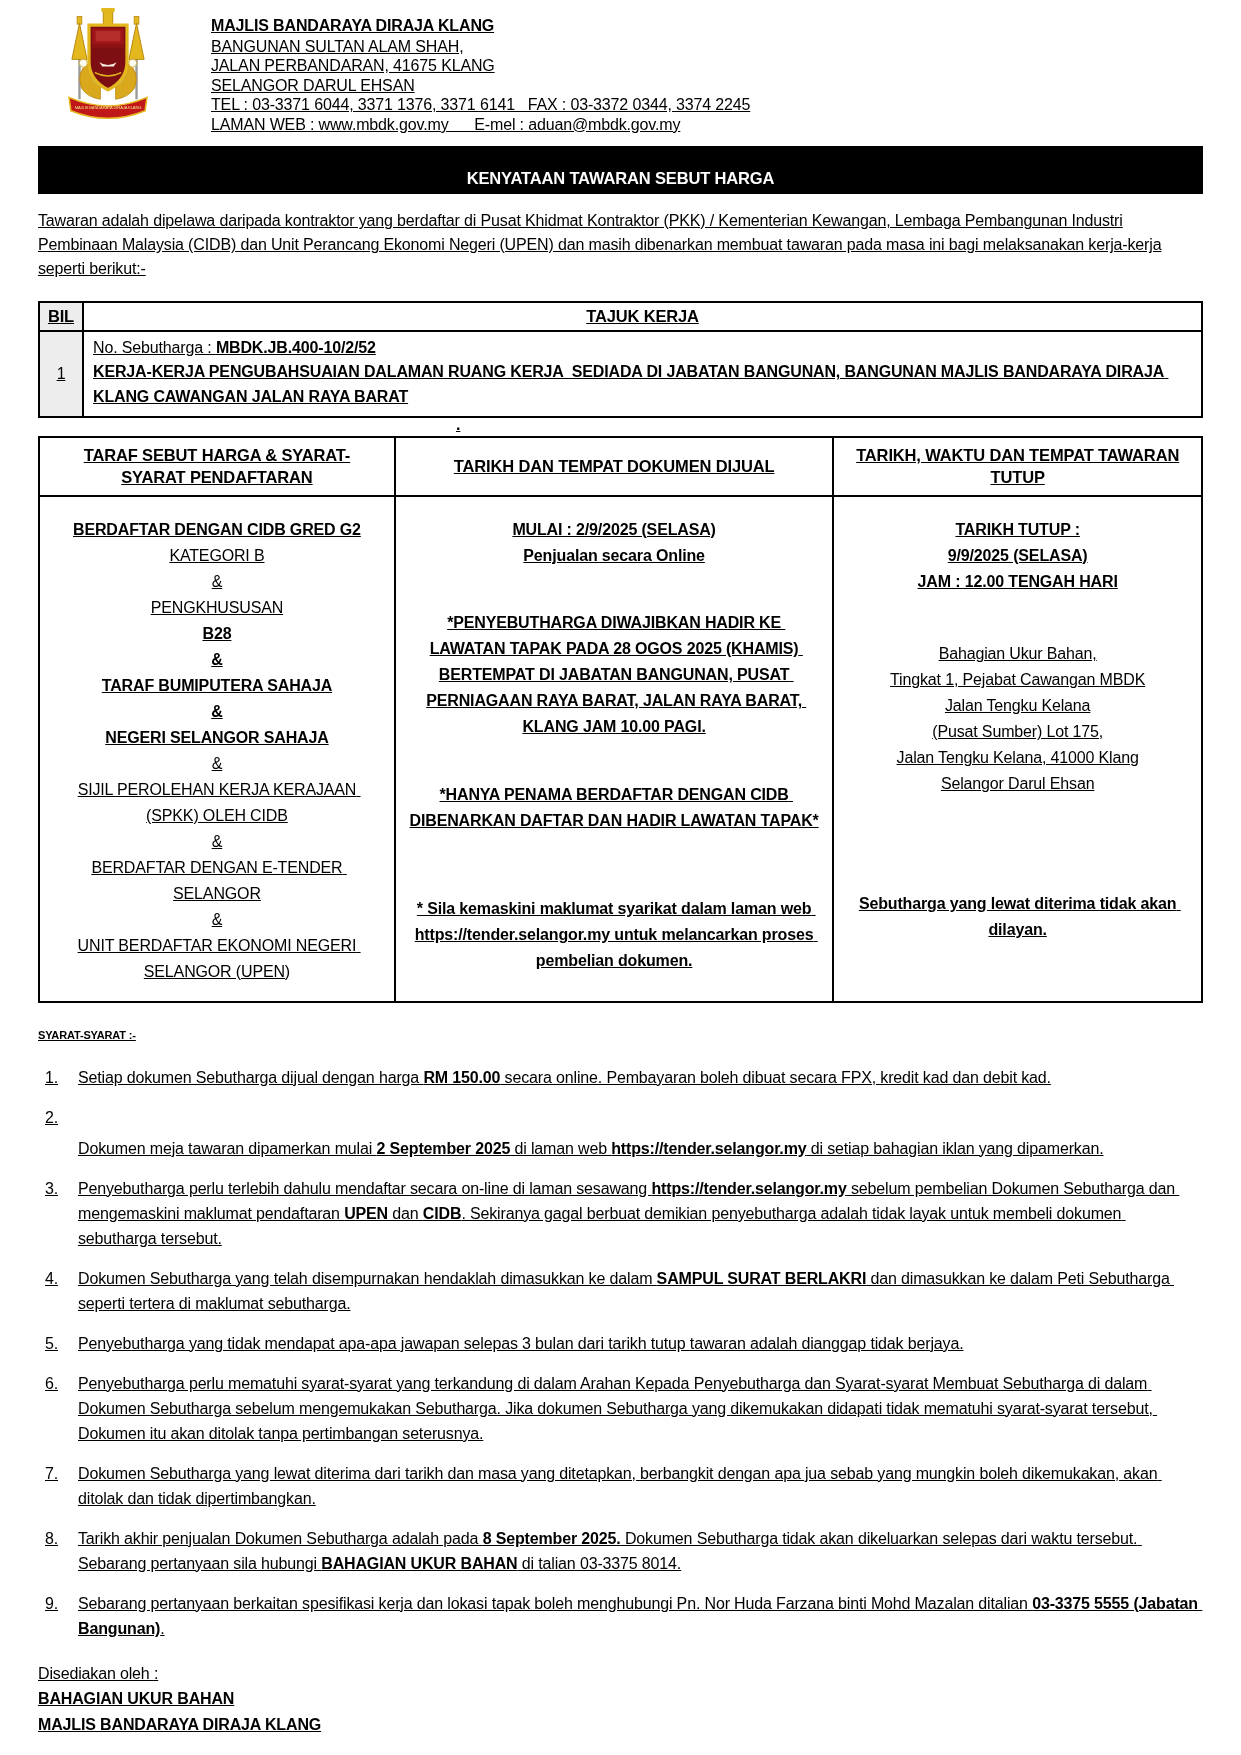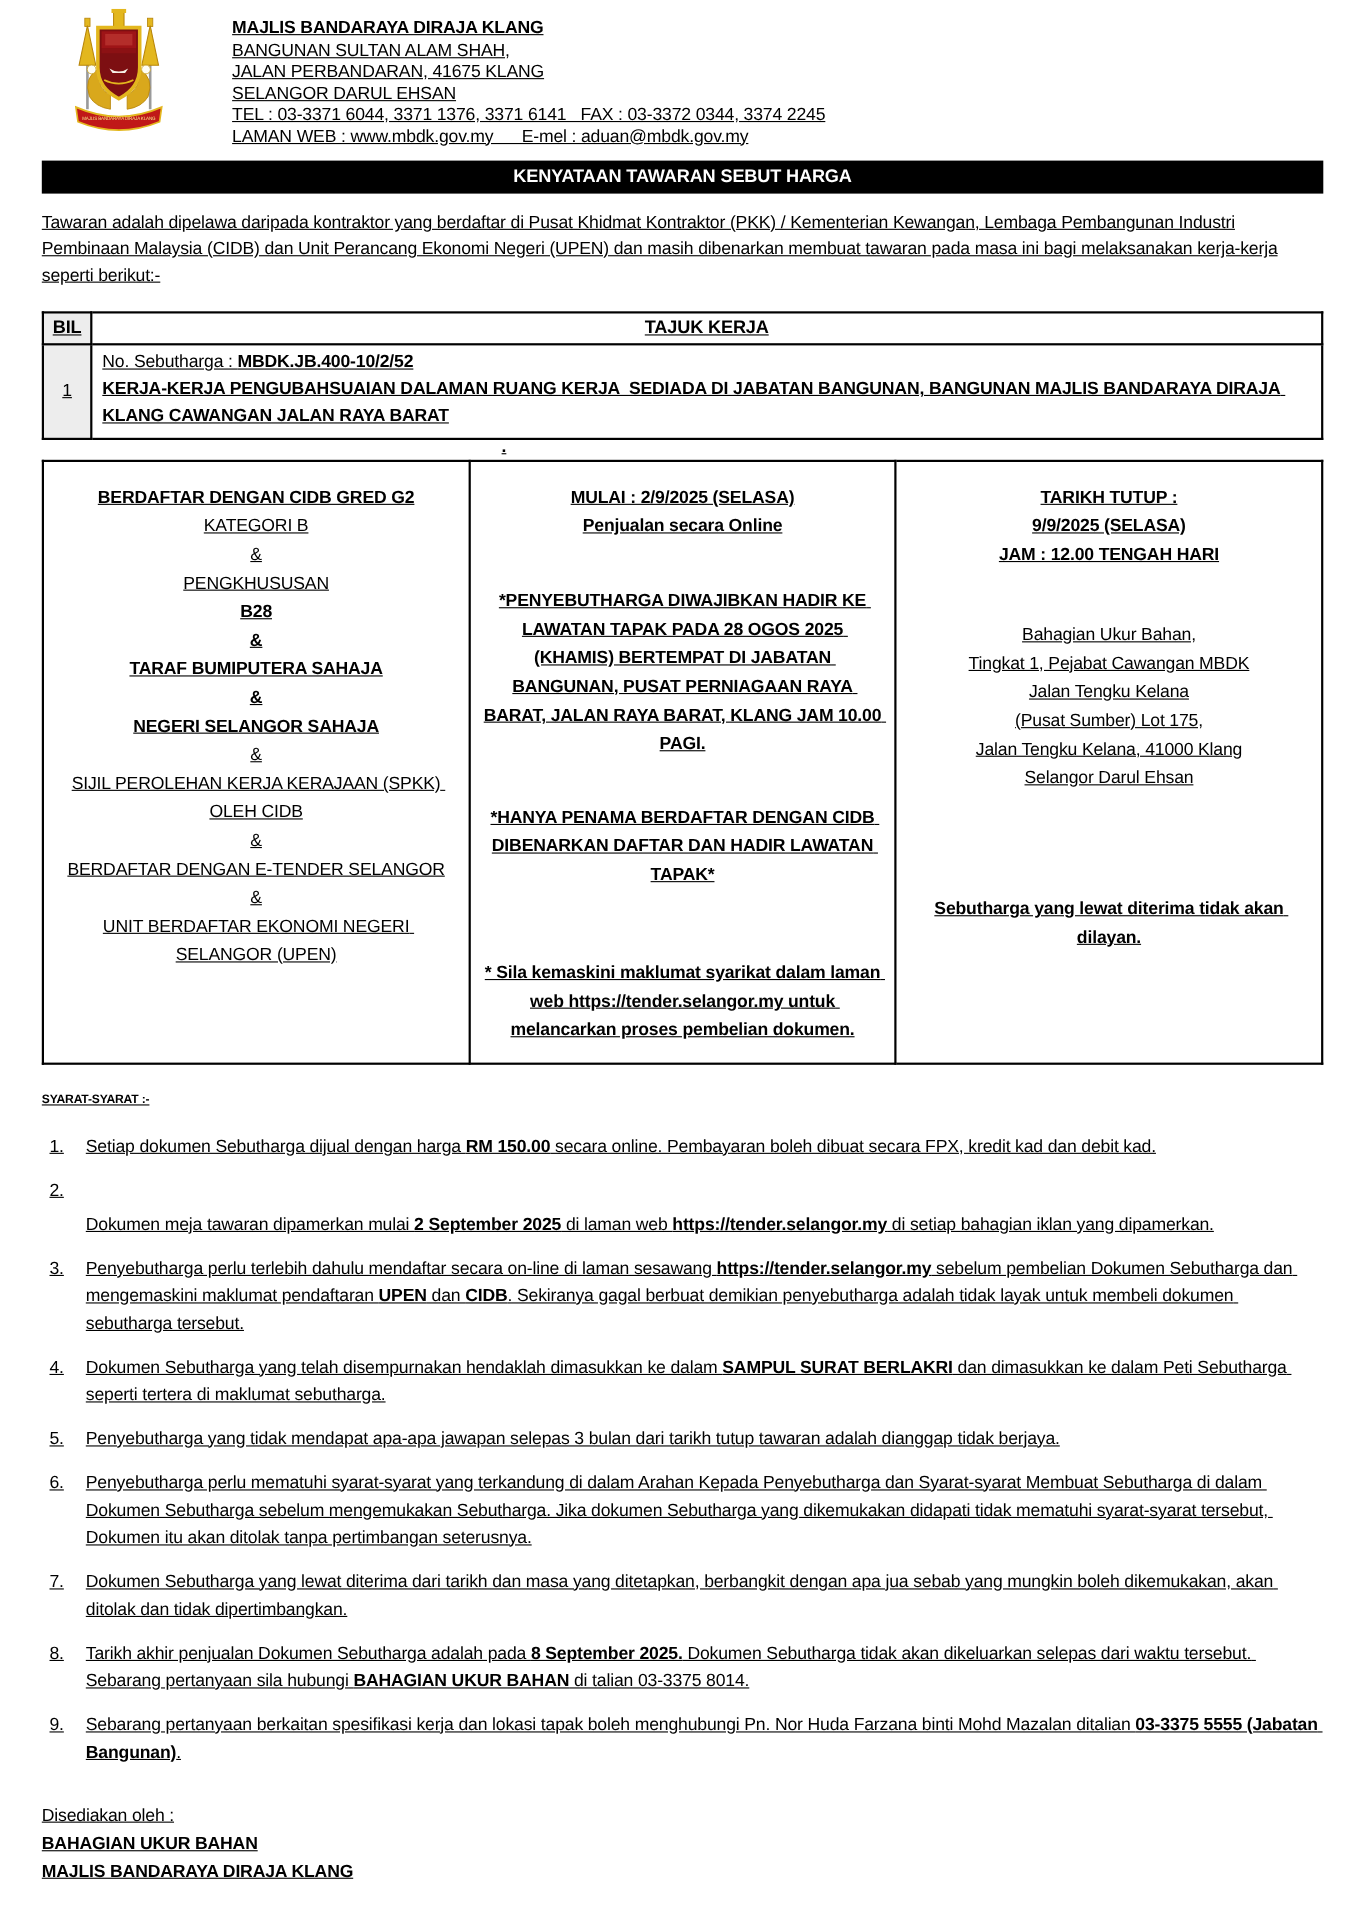--- a/index.html
+++ b/index.html
@@ -16,21 +16,21 @@
   
   .hdr { display:flex; align-items:flex-start; margin-left:22px; }
   .crest { width:96px; height:116px; flex:0 0 auto; }
   .addr { padding-top:8px; margin-left:55px; line-height:1.22; }
   .addr .org { margin-bottom:1px; }
   .addr .tline { white-space:pre-wrap; }
 
   
   .titlebar {
     background:#000; color:#fff; text-align:center;
-    margin-top:12px; padding:5px 0 6px; font-size:16.5px;
+    margin-top:12px; padding:23px 0 6px; font-size:16.5px;
   }
 
   .intro { margin-top:15px; line-height:1.5; }
 
   table { border-collapse:collapse; width:100%; table-layout:fixed; }
   th, td { border:2px solid #000; }
 
   
   .t1 { margin-top:20px;padding-left:36px; }
   .t1 th { padding:4px 4px; font-size:16.5px; }
@@ -52,21 +52,21 @@
   .gapline { overflow:hidden; }
 
   
   .syarat-h { margin-top:26px; font-size:11px; }
   .slist { margin-top:24px; }
   .syarat-item { display:flex; margin-bottom:15px; line-height:25px; }
   .syarat-item .num { width:40px; flex:0 0 auto; padding-left:7px; }
   .syarat-item .itext { flex:1; white-space:pre-wrap; }
   .syarat-item.offset .itext { padding-top:31px; }
 
-  footer { margin-top:32px; line-height:1.62; }
+  footer { margin-top:20px; line-height:1.62; }
 </style>
 </head>
 <body>
 
 <div class="page">
 
   <header class="hdr">
     <div class="crest">
       <svg viewBox="0 0 100 122" width="96" height="116" aria-hidden="true">
 
@@ -135,20 +135,25 @@
         <div class="b">KERJA-KERJA PENGUBAHSUAIAN DALAMAN RUANG KERJA  SEDIADA DI JABATAN BANGUNAN, BANGUNAN MAJLIS BANDARAYA DIRAJA KLANG CAWANGAN JALAN RAYA BARAT</div>
       </td>
     </tr>
   </tbody>
     </table>
 
   <div class="stray">.</div>
 
   <table class="t2">
     <tbody>
+        <tr>
+      <th class="c1">TARAF SEBUT HARGA &amp; SYARAT-SYARAT PENDAFTARAN</th>
+      <th class="c2">TARIKH DAN TEMPAT DOKUMEN DIJUAL</th>
+      <th class="c3">TARIKH, WAKTU DAN TEMPAT TAWARAN TUTUP</th>
+    </tr>
     <tr>
       <td>
             <div class="tline b">BERDAFTAR DENGAN CIDB GRED G2</div>
             <div class="tline">KATEGORI B</div>
             <div class="tline">&amp;</div>
             <div class="tline">PENGKHUSUSAN</div>
             <div class="tline b">B28</div>
             <div class="tline b">&amp;</div>
             <div class="tline b">TARAF BUMIPUTERA SAHAJA</div>
             <div class="tline b">&amp;</div>

